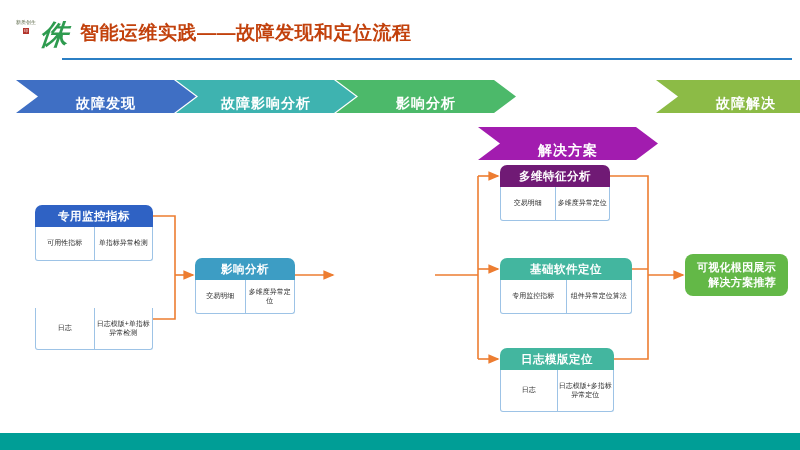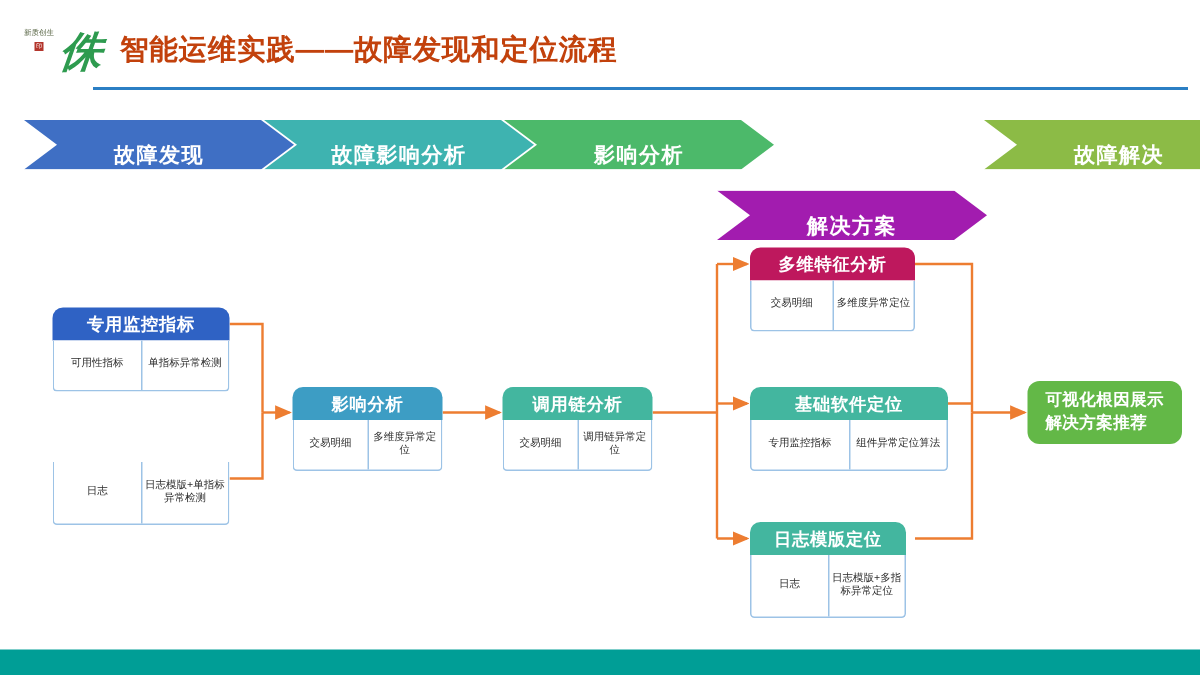--- a/index.html
+++ b/index.html
@@ -152,21 +152,21 @@
     border-left: 1px solid #9dc3e6;
   }
 
   .node.tall .node-cells { height: 42px; }
 
   
   .node.single {
     display: flex;
     align-items: center;
     justify-content: center;
-    text-align: left;
+    text-align: right;
     color: #ffffff;
     font-size: 11px;
     font-weight: bold;
     line-height: 15px;
     border-radius: 8px;
     letter-spacing: 0.3px;
   }
 
   
   #bottom-bar {
@@ -245,42 +245,35 @@
         <div class="cell">日志模版+单指标异常检测</div>
       </div>
     </div>
     <div class="node" style="left: 195px; top: 128px; width: 100px;">
       <div class="node-head" style="background: rgb(61, 157, 196);">影响分析</div>
       <div class="node-cells">
         <div class="cell">交易明细</div>
         <div class="cell">多维度异常定位</div>
       </div>
     </div>
-    <div class="node" style="left: 335px; top: 128px; width: 100px;">
-      <div class="node-head" style="background: rgb(67, 182, 159);">调用链分析</div>
-      <div class="node-cells">
-        <div class="cell">交易明细</div>
-        <div class="cell">调用链异常定位</div>
-      </div>
-    </div>
     <div class="node" style="left: 500px; top: 35px; width: 110px;">
-      <div class="node-head" style="background: #be185d;">多维特征分析</div>
+      <div class="node-head" style="background: #701a75;">多维特征分析</div>
       <div class="node-cells">
         <div class="cell">交易明细</div>
         <div class="cell">多维度异常定位</div>
       </div>
     </div>
     <div class="node" style="left: 500px; top: 128px; width: 132px;">
       <div class="node-head" style="background: rgb(67, 182, 159);">基础软件定位</div>
       <div class="node-cells">
         <div class="cell">专用监控指标</div>
         <div class="cell">组件异常定位算法</div>
       </div>
     </div>
-    <div class="node tall" style="left: 500px; top: 218px; width: 104px;">
+    <div class="node tall" style="left: 500px; top: 218px; width: 114px;">
       <div class="node-head" style="background: rgb(67, 182, 159);">日志模版定位</div>
       <div class="node-cells">
         <div class="cell">日志</div>
         <div class="cell">日志模版+多指标异常定位</div>
       </div>
     </div>
     <div class="node single" style="left: 685px; top: 124px; width: 103px; height: 42px; background: rgb(99, 184, 71);">
       <div>
         <div>可视化根因展示</div>
         <div>解决方案推荐</div>

